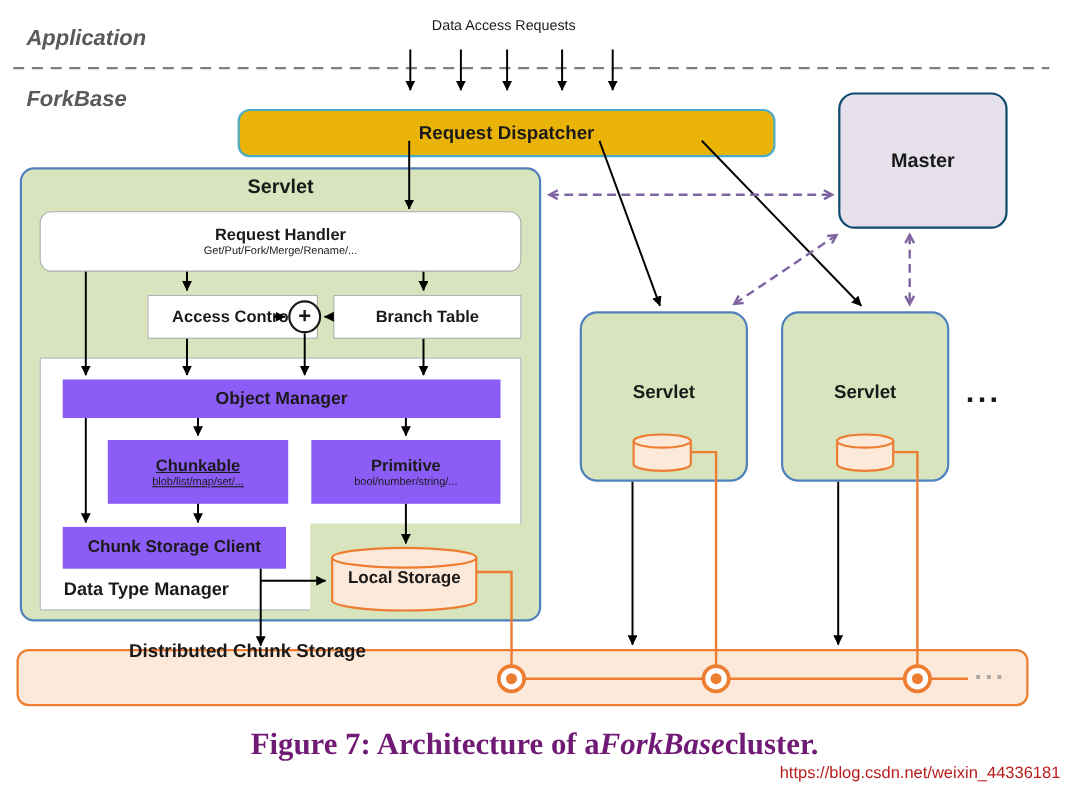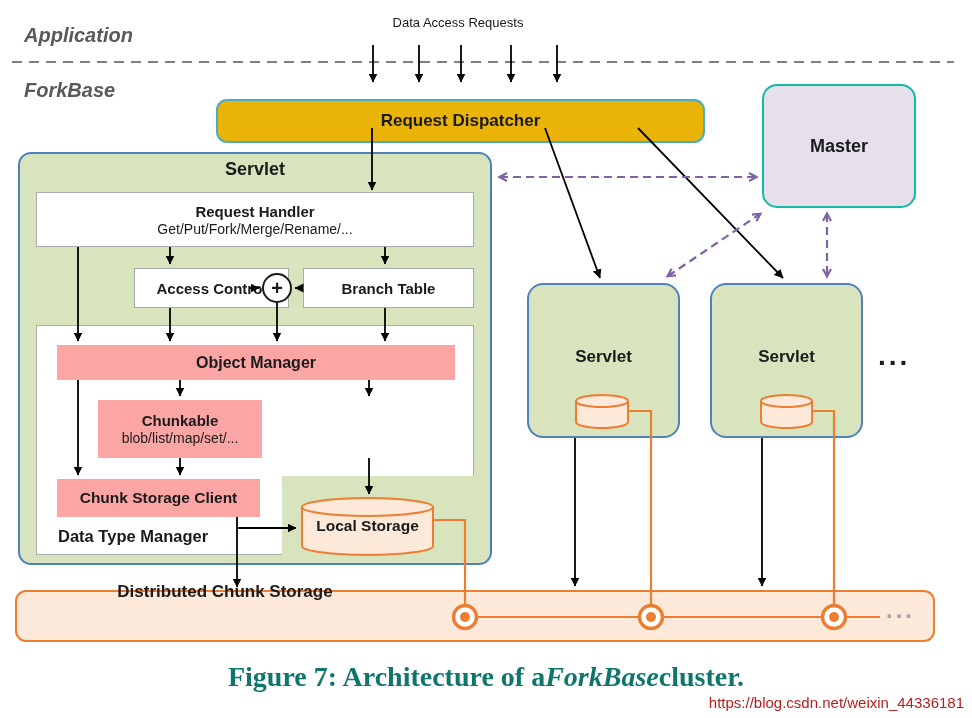--- a/index.html
+++ b/index.html
@@ -5,59 +5,63 @@
   html,body{margin:0;padding:0;background:#fff;}
   .page{position:relative;width:972px;height:718px;background:#ffffff;overflow:hidden;
         font-family:"Liberation Sans",sans-serif;color:#1a1a1a;}
   .abs{position:absolute;box-sizing:border-box;}
   .flexc{display:flex;align-items:center;justify-content:center;text-align:center;}
   .col{flex-direction:column;}
   .bold{font-weight:bold;}
   .zone-label{font-style:italic;font-weight:bold;font-size:20px;color:#595959;}
   .bigbox{background:#D7E4BD;border:2px solid #4F81BD;border-radius:13px;}
   .whitebox{background:#ffffff;border:1.5px solid #ABABAB;}
-  .graybox{background:#fca5a5;}
-  .sub{font-weight:normal;font-size:14px;margin-top:1px;}
+  .graybox{background:#8b5cf6;}
+  .sub{font-weight:normal;font-size:10px;margin-top:1px;}
   svg.overlay{position:absolute;left:0;top:0;z-index:5;pointer-events:none;}
   .topl{z-index:6;}
 </style>
 </head>
 <body>
 
 <div class="page">
 
   <div class="abs zone-label" style="left:24px;top:24px;">Application</div>
   <div class="abs zone-label" style="left:24px;top:79px;">ForkBase</div>
 
   <div class="abs flexc" style="left:308px;top:15px;width:300px;font-size:13px;">Data Access Requests</div>
 
   <div class="abs flexc bold" style="left:216px;top:84px;width:489px;height:44px;background:#eab308;border:2px solid #4BACC6;border-radius:11px;font-size:17px;margin-top:15px;">Request Dispatcher</div>
 
-  <div class="abs flexc bold" style="left:762px;top:84px;width:154px;height:124px;background:#E5E0EC;border:2px solid #14b8a6;border-radius:15px;font-size:18px;">Master</div>
+  <div class="abs flexc bold" style="left:762px;top:84px;width:154px;height:124px;background:#E5E0EC;border:2px solid #0c4a6e;border-radius:15px;font-size:18px;">Master</div>
 
   <div class="abs bigbox" style="left:18px;top:152px;width:474px;height:413px;"></div>
   <div class="abs flexc bold" style="left:18px;top:159px;width:474px;font-size:18px;">Servlet</div>
 
-  <div class="abs whitebox flexc col" style="left:36px;top:192px;width:438px;height:55px;">
+  <div class="abs whitebox flexc col" style="left:36px;top:192px;width:438px;height:55px;border-radius:11px;">
     <div class="bold" style="font-size:15px;">Request Handler</div>
     <div class="sub">Get/Put/Fork/Merge/Rename/...</div>
   </div>
 
   <div class="abs whitebox flexc bold" style="left:92px;top:268px;width:155px;height:40px;font-size:15px;margin-left:42px;">Access Control</div>
   <div class="abs whitebox flexc bold" style="left:303px;top:268px;width:171px;height:40px;font-size:15px;">Branch Table</div>
 
   <div class="abs whitebox" style="left:36px;top:325px;width:438px;height:230px;">
     <div class="abs" style="right:-2px;bottom:-2px;width:193px;height:80px;background:#D7E4BD;"></div>
   </div>
 
   <div class="abs graybox flexc bold" style="left:57px;top:345px;width:398px;height:35px;font-size:16px;">Object Manager</div>
 
-  <div class="abs graybox flexc col" style="left:98px;top:400px;width:164px;height:58px;">
+  <div class="abs graybox flexc col" style="left:98px;top:400px;width:164px;height:58px;text-decoration:underline;">
     <div class="bold" style="font-size:15px;">Chunkable</div>
     <div class="sub">blob/list/map/set/...</div>
+  </div>
+  <div class="abs graybox flexc col" style="left:283px;top:400px;width:172px;height:58px;">
+    <div class="bold" style="font-size:15px;">Primitive</div>
+    <div class="sub">bool/number/string/...</div>
   </div>
 
   <div class="abs graybox flexc bold" style="left:57px;top:479px;width:203px;height:38px;font-size:15.5px;">Chunk Storage Client</div>
 
   <div class="abs bold" style="left:58px;top:527px;font-size:16.5px;">Data Type Manager</div>
 
   <div class="abs bigbox" style="left:527px;top:283px;width:153px;height:155px;border-radius:16px;"></div>
   <div class="abs flexc bold" style="left:527px;top:347px;width:153px;font-size:17px;">Servlet</div>
   <div class="abs bigbox" style="left:710px;top:283px;width:153px;height:155px;border-radius:16px;"></div>
   <div class="abs flexc bold" style="left:710px;top:347px;width:153px;font-size:17px;">Servlet</div>
@@ -149,21 +153,21 @@
       <circle cx="651" cy="617" r="5" fill="#ED7D31"></circle>
       <circle cx="834" cy="617" r="11.5" fill="#fff" stroke="#ED7D31" stroke-width="3.4"></circle>
       <circle cx="834" cy="617" r="5" fill="#ED7D31"></circle>
     </g>
   </svg>
 
   <div class="abs flexc bold topl" style="left:262px;top:273px;width:30px;height:30px;background:#fff;border:2px solid #1a1a1a;border-radius:50%;font-size:20px;line-height:1;">+</div>
 
   <div class="abs flexc bold topl" style="left:302px;top:517px;width:131px;font-size:15.5px;">Local Storage</div>
 
-  <div class="abs flexc" style="left:0;top:661px;width:972px;font-family:'Liberation Serif',serif;font-weight:bold;font-size:28px;color:#0f766e;">
+  <div class="abs flexc" style="left:0;top:661px;width:972px;font-family:'Liberation Serif',serif;font-weight:bold;font-size:28px;color:#701a75;">
     <span>Figure 7: Architecture of a </span>
       <span style="font-style:italic;">ForkBase</span>
       <span> cluster.</span>
   </div>
 
   <div class="abs topl" style="right:8px;top:694px;font-size:15px;color:#b91c1c;">https://blog.csdn.net/weixin_44336181</div>
 
 </div>
 
 </body></html>

